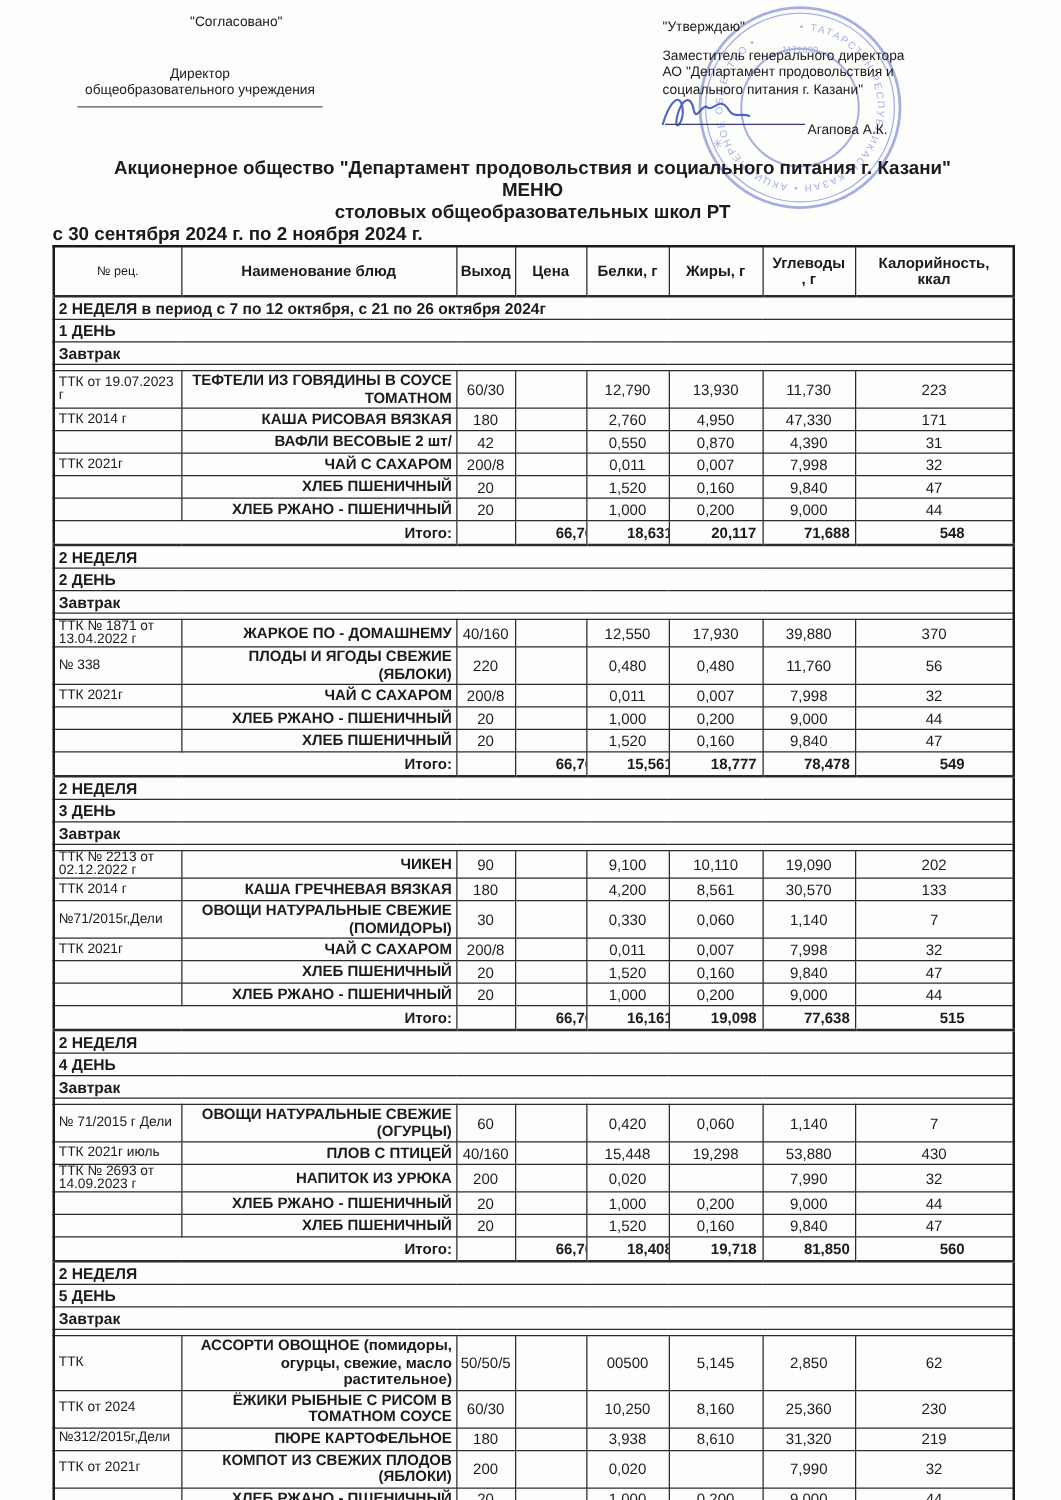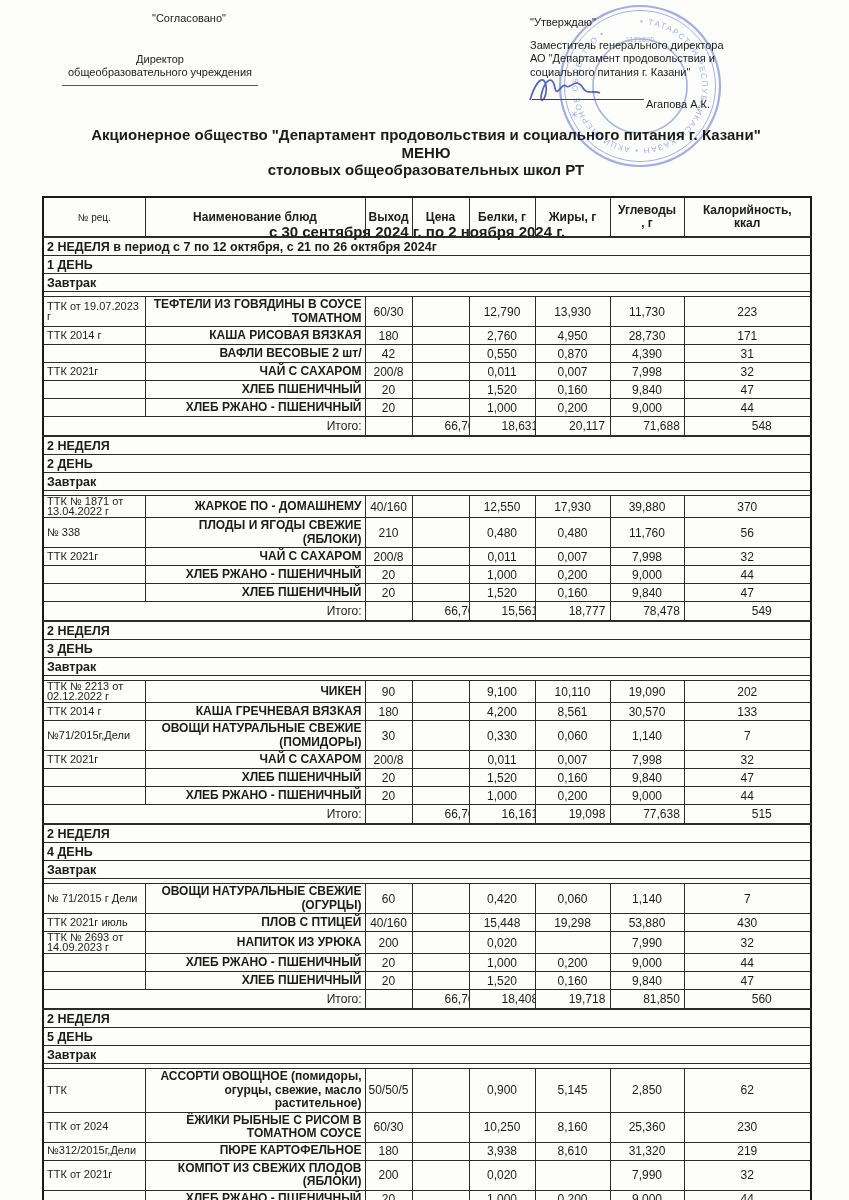--- a/index.html
+++ b/index.html
@@ -16,36 +16,36 @@
   .sig-underline{position:absolute;left:2px;top:17px;width:112px;border-bottom:1.5px solid #3b3b6e;}
   .sig-name{position:absolute;left:68px;top:16px;margin-left:48px;}
   .sig-scrawl{position:absolute;left:-4px;top:-16px;}
 
   
   .stamp{position:absolute;left:556px;top:2px;width:168px;height:168px;opacity:.55;pointer-events:none;}
 
   
   .title-block{position:absolute;left:42px;top:126px;width:768px;text-align:center;
                font-weight:bold;font-size:15px;line-height:17.5px;}
-  .title-line4{text-align:center;padding-right:18px;margin-top:44px;}
+  .title-line4{text-align:left;padding-right:18px;}
 
   
   .menu-table{position:absolute;left:42px;top:196px;width:768px;border-collapse:collapse;
               table-layout:fixed;font-size:12px;border:2px solid #1a1a1a;}
   .menu-table td,.menu-table th{border:1px solid #2b2b2b;padding:1px 3px;vertical-align:middle;
               overflow:hidden;}
   .menu-table th{font-weight:bold;text-align:center;height:36px;white-space:pre-line;
               line-height:13px;border-bottom-width:2px;}
   .menu-table th.col0{font-weight:normal;font-size:10px;}
   .sec-cell{font-weight:bold;font-size:12.5px;padding:2px 4px;height:15px;margin-left:45px;}
   .sp td{height:4px;padding:0;border-left:none;border-right:none;}
   .rec{font-size:11px;line-height:9.5px;padding-left:2px;}
   .nm{font-size:12px;line-height:13.5px;text-align:right;font-weight:bold;}
   .num{text-align:center;height:15px;}
-  .tot td{font-weight:normal;border-bottom-width:2px;height:16px;padding-left:32px;}
+  .tot td{font-weight:bold;border-bottom-width:2px;height:16px;padding-left:32px;}
   .tot-label{text-align:right;padding-right:6px;}
   .tot-price{text-align:left;padding-right:2px;}
 </style>
 </head>
 <body>
 
 <div class="page">
 
   <div class="approval-left">
     <div class="appr-title">"Согласовано"</div>
@@ -139,21 +139,21 @@
           <td class="num">11,730</td>
           <td class="num">223</td>
         </tr>
         <tr>
           <td class="rec">ТТК 2014 г</td>
           <td class="nm">КАША РИСОВАЯ ВЯЗКАЯ</td>
           <td class="num">180</td>
           <td class="num"></td>
           <td class="num">2,760</td>
           <td class="num">4,950</td>
-          <td class="num">28,730</td>
+          <td class="num">47,330</td>
           <td class="num">171</td>
         </tr>
         <tr>
           <td class="rec"></td>
           <td class="nm">ВАФЛИ ВЕСОВЫЕ 2 шт/</td>
           <td class="num">42</td>
           <td class="num"></td>
           <td class="num">0,550</td>
           <td class="num">0,870</td>
           <td class="num">4,390</td>
@@ -216,21 +216,21 @@
           <td class="num">40/160</td>
           <td class="num"></td>
           <td class="num">12,550</td>
           <td class="num">17,930</td>
           <td class="num">39,880</td>
           <td class="num">370</td>
         </tr>
         <tr>
           <td class="rec">№ 338</td>
           <td class="nm">ПЛОДЫ И ЯГОДЫ СВЕЖИЕ (ЯБЛОКИ)</td>
-          <td class="num">210</td>
+          <td class="num">220</td>
           <td class="num"></td>
           <td class="num">0,480</td>
           <td class="num">0,480</td>
           <td class="num">11,760</td>
           <td class="num">56</td>
         </tr>
         <tr>
           <td class="rec">ТТК 2021г</td>
           <td class="nm">ЧАЙ С САХАРОМ</td>
           <td class="num">200/8</td>
@@ -431,21 +431,21 @@
           <td class="sec-cell" colspan="8">Завтрак</td>
         </tr>
         <tr class="sp">
           <td colspan="8"></td>
         </tr>
         <tr>
           <td class="rec">ТТК</td>
           <td class="nm">АССОРТИ ОВОЩНОЕ (помидоры, огурцы, свежие, масло растительное)</td>
           <td class="num">50/50/5</td>
           <td class="num"></td>
-          <td class="num">0,900</td>
+          <td class="num">00500</td>
           <td class="num">5,145</td>
           <td class="num">2,850</td>
           <td class="num">62</td>
         </tr>
         <tr>
           <td class="rec">ТТК от 2024</td>
           <td class="nm">ЁЖИКИ РЫБНЫЕ С РИСОМ В ТОМАТНОМ СОУСЕ</td>
           <td class="num">60/30</td>
           <td class="num"></td>
           <td class="num">10,250</td>

